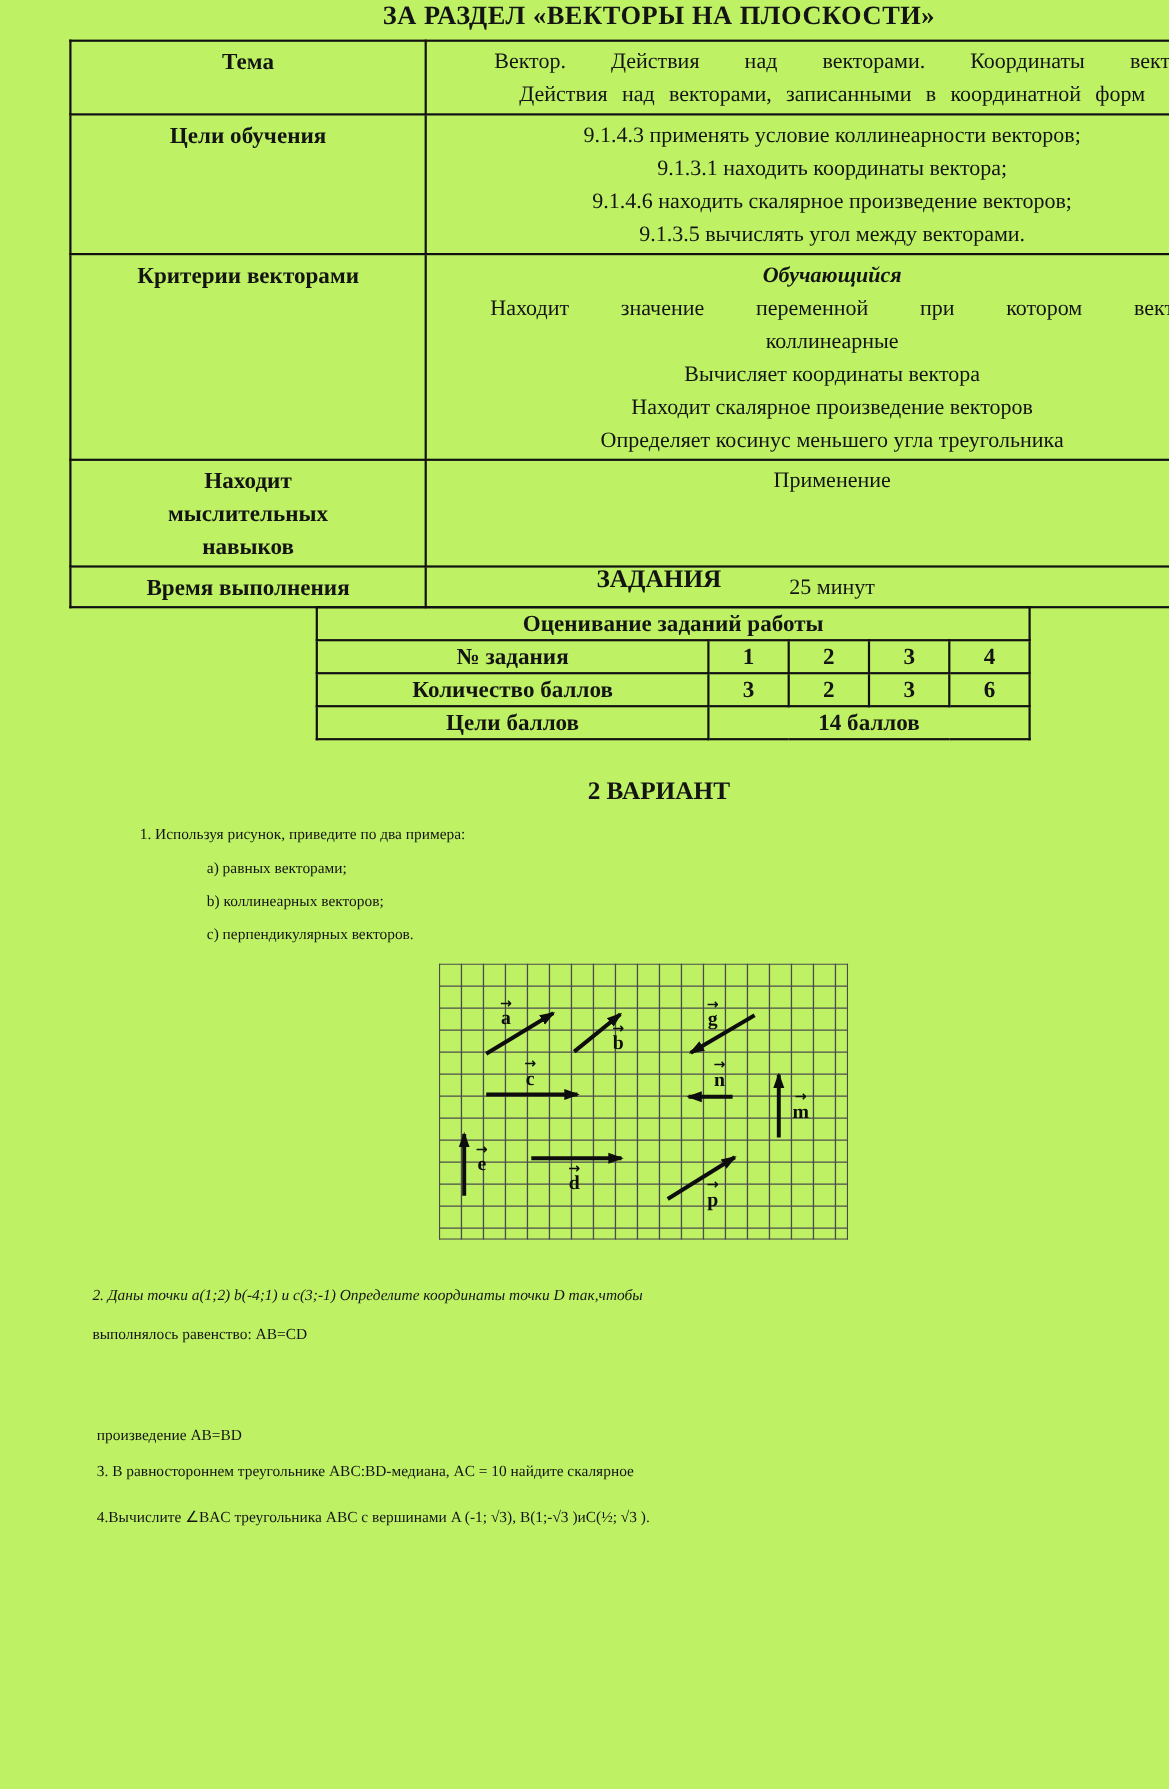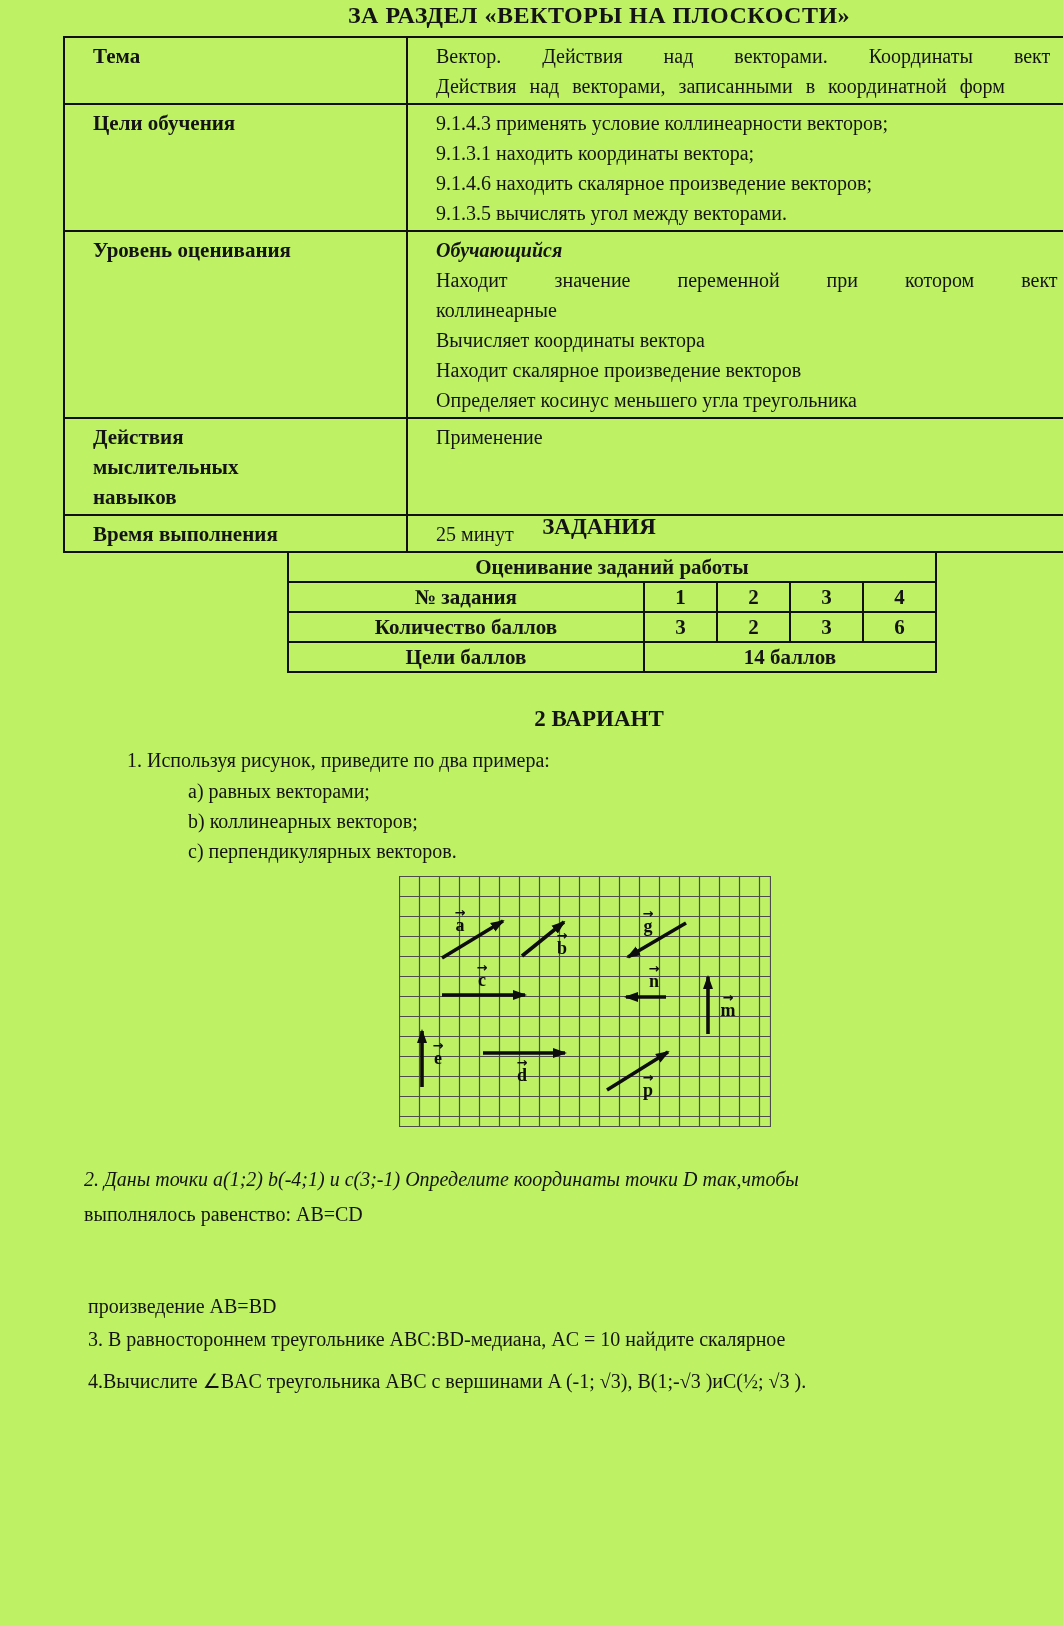--- a/index.html
+++ b/index.html
@@ -34,23 +34,24 @@
   table.info{
     position:absolute;
     left:63px; top:36px;
     width:1064px;
     border-collapse:collapse;
     table-layout:fixed;
   }
   table.info td{
     border:2px solid #111;
     vertical-align:top;
-    padding:3px 8px 2px 28px;
+    padding:3px 8px 2px 8px;
     font-size:20px;
     line-height:30px;
+    text-align:center;
   }
   table.info td.lbl{
     width:305px;
     font-weight:bold;
     font-size:21px;
   }
   .ln{white-space:nowrap;}
   .wide1{word-spacing:36px;}
   .wide2{word-spacing:42px;}
   .semi{word-spacing:8px;}
@@ -86,21 +87,21 @@
     position:absolute;
     left:0; top:706px;
     width:1198px;
     margin:0;
     text-align:center;
     font-size:23px;
     font-weight:bold;
   }
   .pline{
     position:absolute;
-    font-size:20px;
+    font-size:14px;
     line-height:30px;
     white-space:nowrap;
   }
   
   .figure{
     position:absolute;
     left:399px; top:876px;
     width:372px; height:251px;
   }
   .figure svg{position:absolute;left:0;top:0;}
@@ -146,33 +147,33 @@
       <tr>
         <td class="lbl">Цели обучения</td>
         <td>
           <div class="ln">9.1.4.3 применять условие коллинеарности векторов;</div>
           <div class="ln">9.1.3.1  находить координаты вектора;</div>
           <div class="ln">9.1.4.6 находить скалярное произведение векторов;</div>
           <div class="ln">9.1.3.5 вычислять угол между векторами.</div>
         </td>
       </tr>
       <tr>
-        <td class="lbl">Уровень оценивания</td>
+        <td class="lbl">Критерии векторами</td>
         <td>
           <div class="ln obuch">Обучающийся</div>
           <div class="ln wide2">Находит значение переменной при котором вект</div>
           <div class="ln">коллинеарные</div>
           <div class="ln">Вычисляет координаты вектора</div>
           <div class="ln">Находит скалярное произведение векторов</div>
           <div class="ln">Определяет косинус меньшего угла треугольника</div>
         </td>
       </tr>
       <tr>
         <td class="lbl">
-          <div class="ln">Действия</div>
+          <div class="ln">Находит</div>
           <div class="ln">мыслительных</div>
           <div class="ln">навыков</div>
         </td>
         <td>
           <div class="ln">Применение</div>
           <div style="height:60px"></div>
         </td>
       </tr>
       <tr>
         <td class="lbl">Время выполнения</td>

